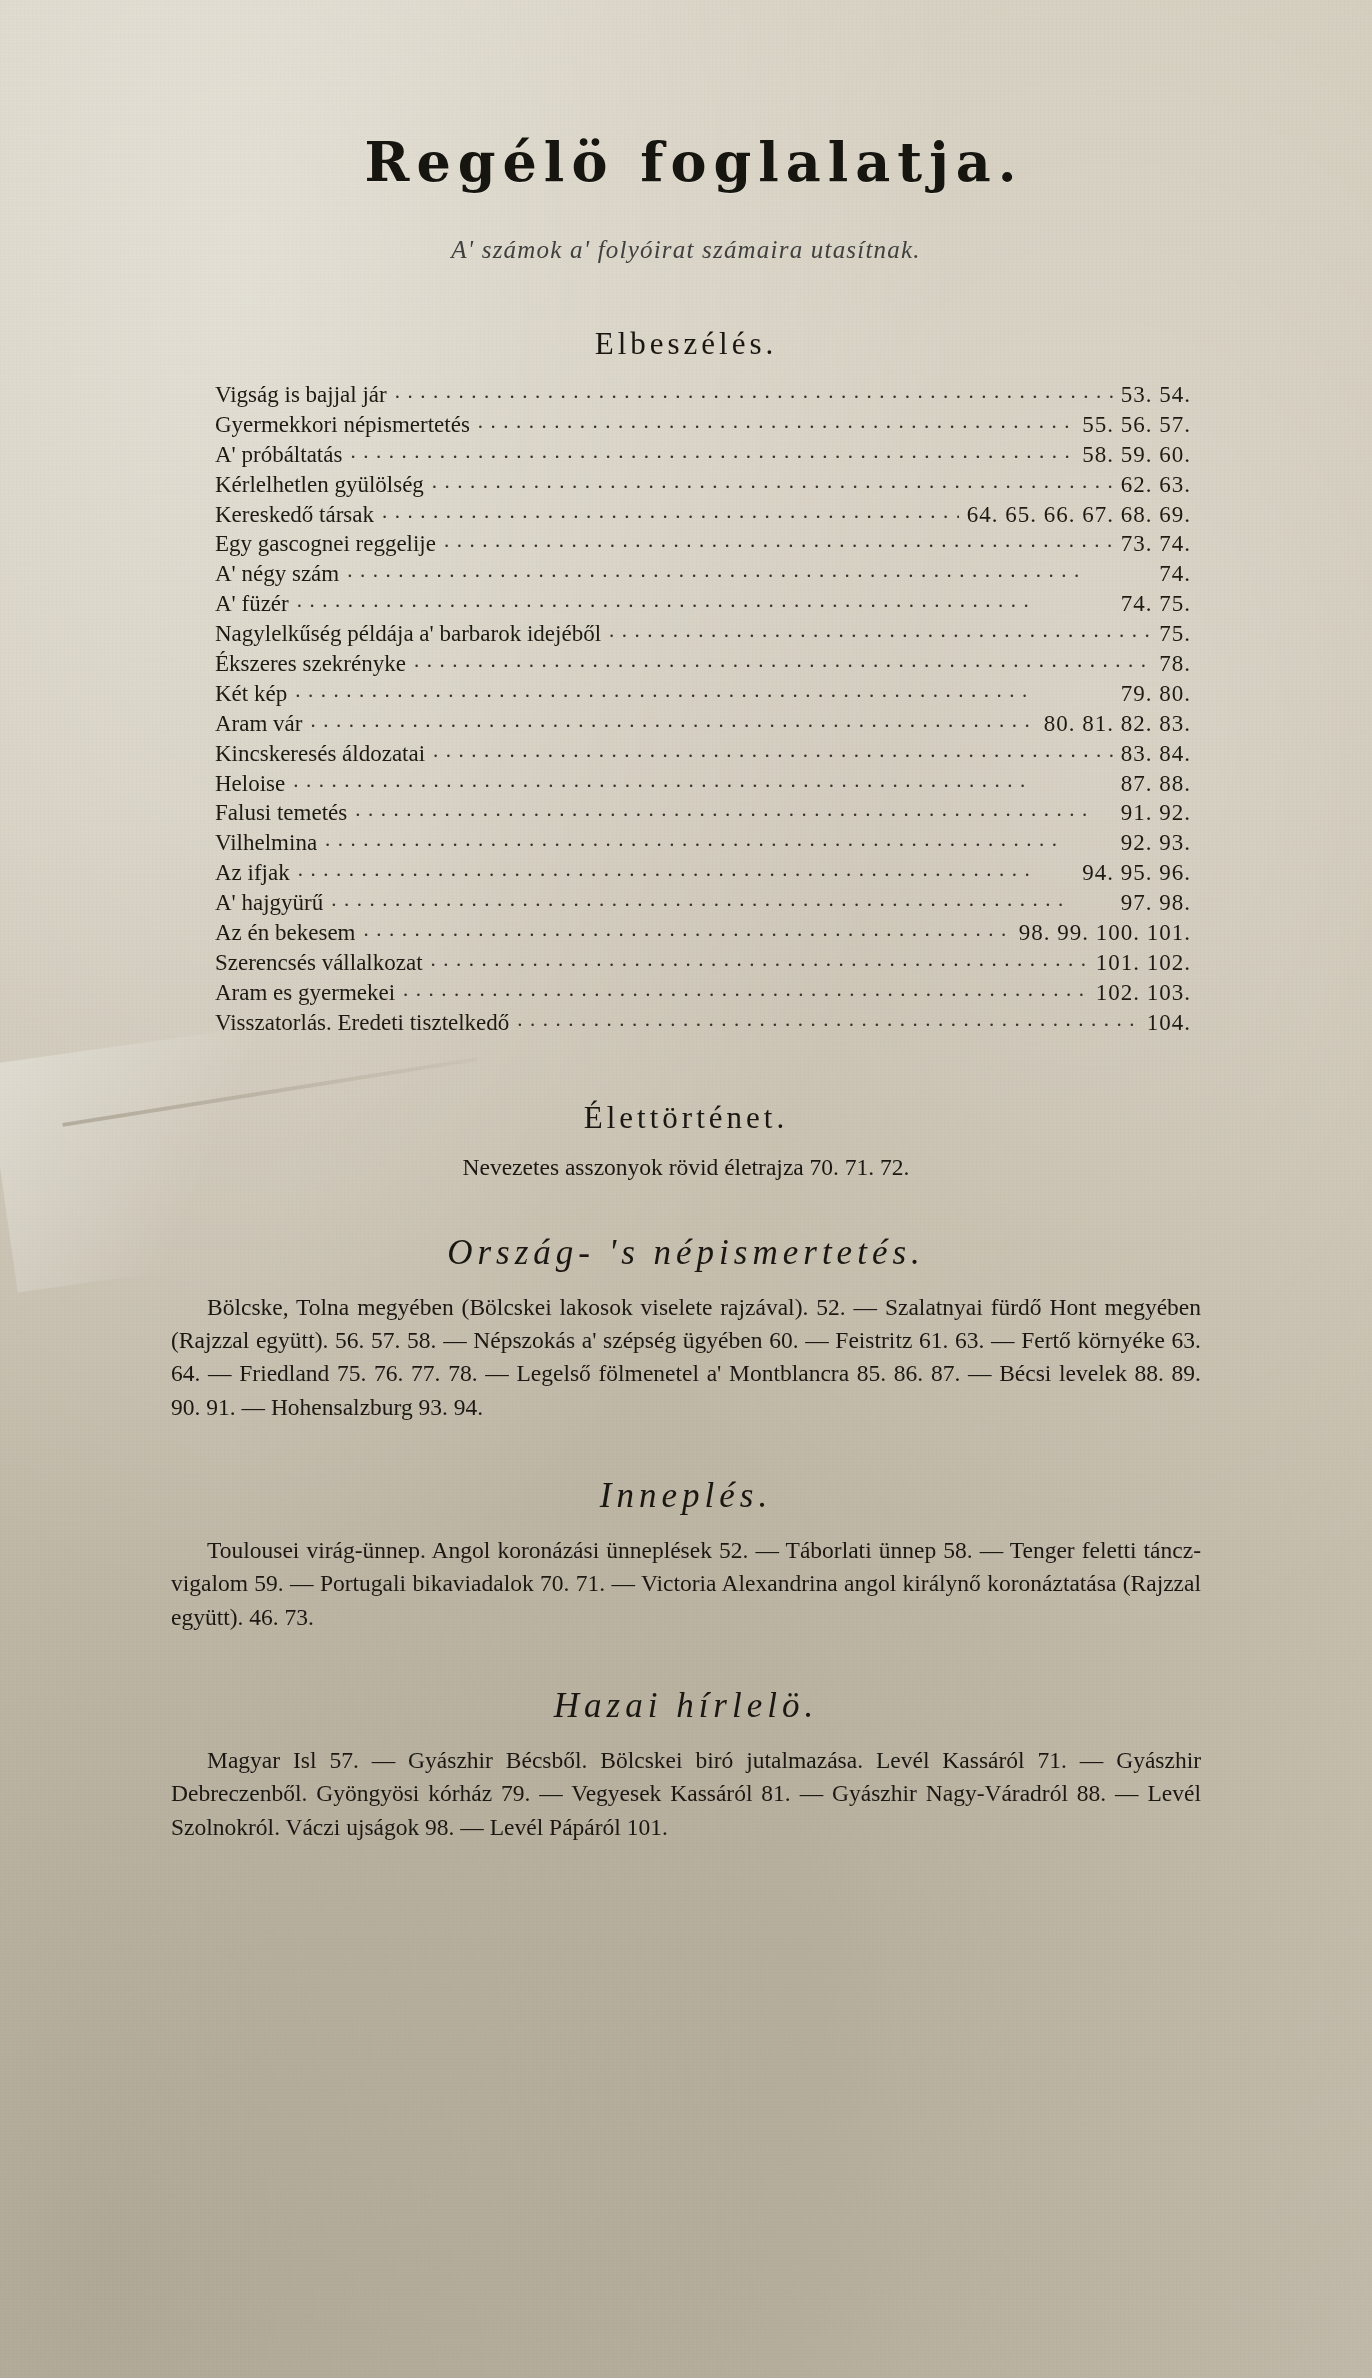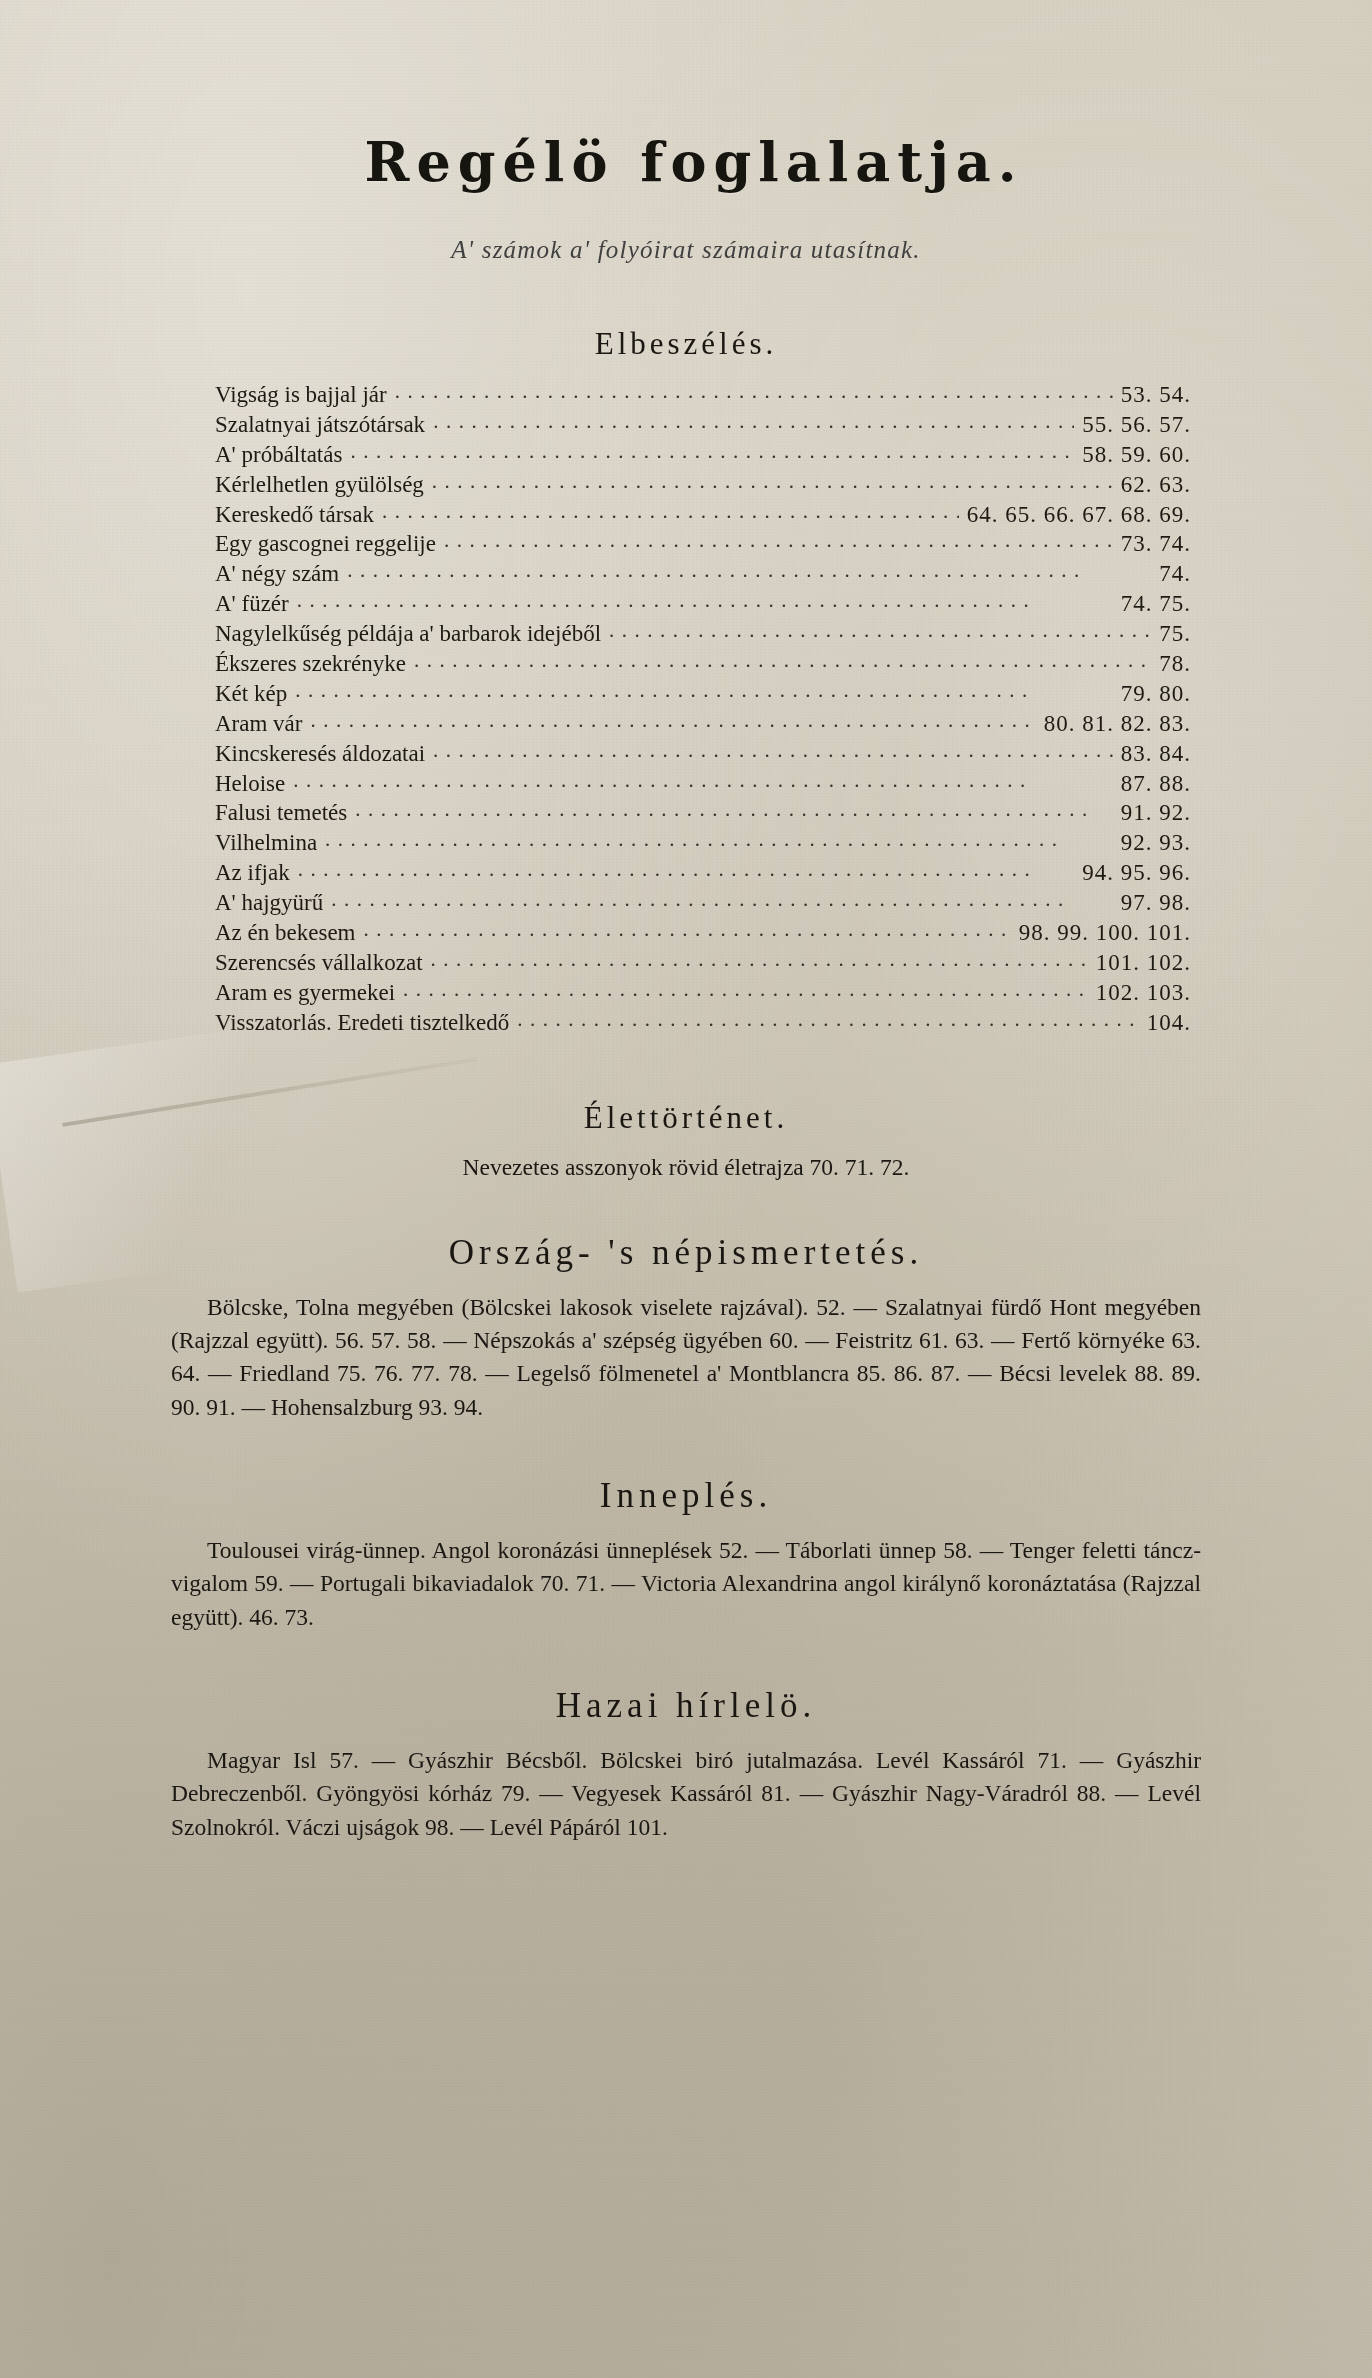--- a/index.html
+++ b/index.html
@@ -82,20 +82,21 @@
     font-size: 31px;
     letter-spacing: 4px;
     margin-top: 62px;
     margin-bottom: 18px;
     color: #1a1712;
   }
   .sec-head.big {
     font-size: 35px;
     letter-spacing: 5px;
     margin-top: 52px;
+    font-style: italic;
   }
 
   
   .toc {
     width: 1010px;
     margin: 0 auto;
     padding-left: 34px;
     box-sizing: border-box;
   }
   .toc-row {
@@ -157,21 +158,21 @@
 
   <div class="toc">
 
     <div class="toc-row">
       <span class="toc-title">Vigság is bajjal jár</span>
       <span class="toc-dots">..........................................................</span>
       <span class="toc-pages">53. 54.</span>
     </div>
 
     <div class="toc-row">
-      <span class="toc-title">Szalatnyai játszótársak</span>
+      <span class="toc-title">Gyermekkori népismertetés</span>
       <span class="toc-dots">..........................................................</span>
       <span class="toc-pages">55. 56. 57.</span>
     </div>
 
     <div class="toc-row">
       <span class="toc-title">A' próbáltatás</span>
       <span class="toc-dots">..........................................................</span>
       <span class="toc-pages">58. 59. 60.</span>
     </div>
 

